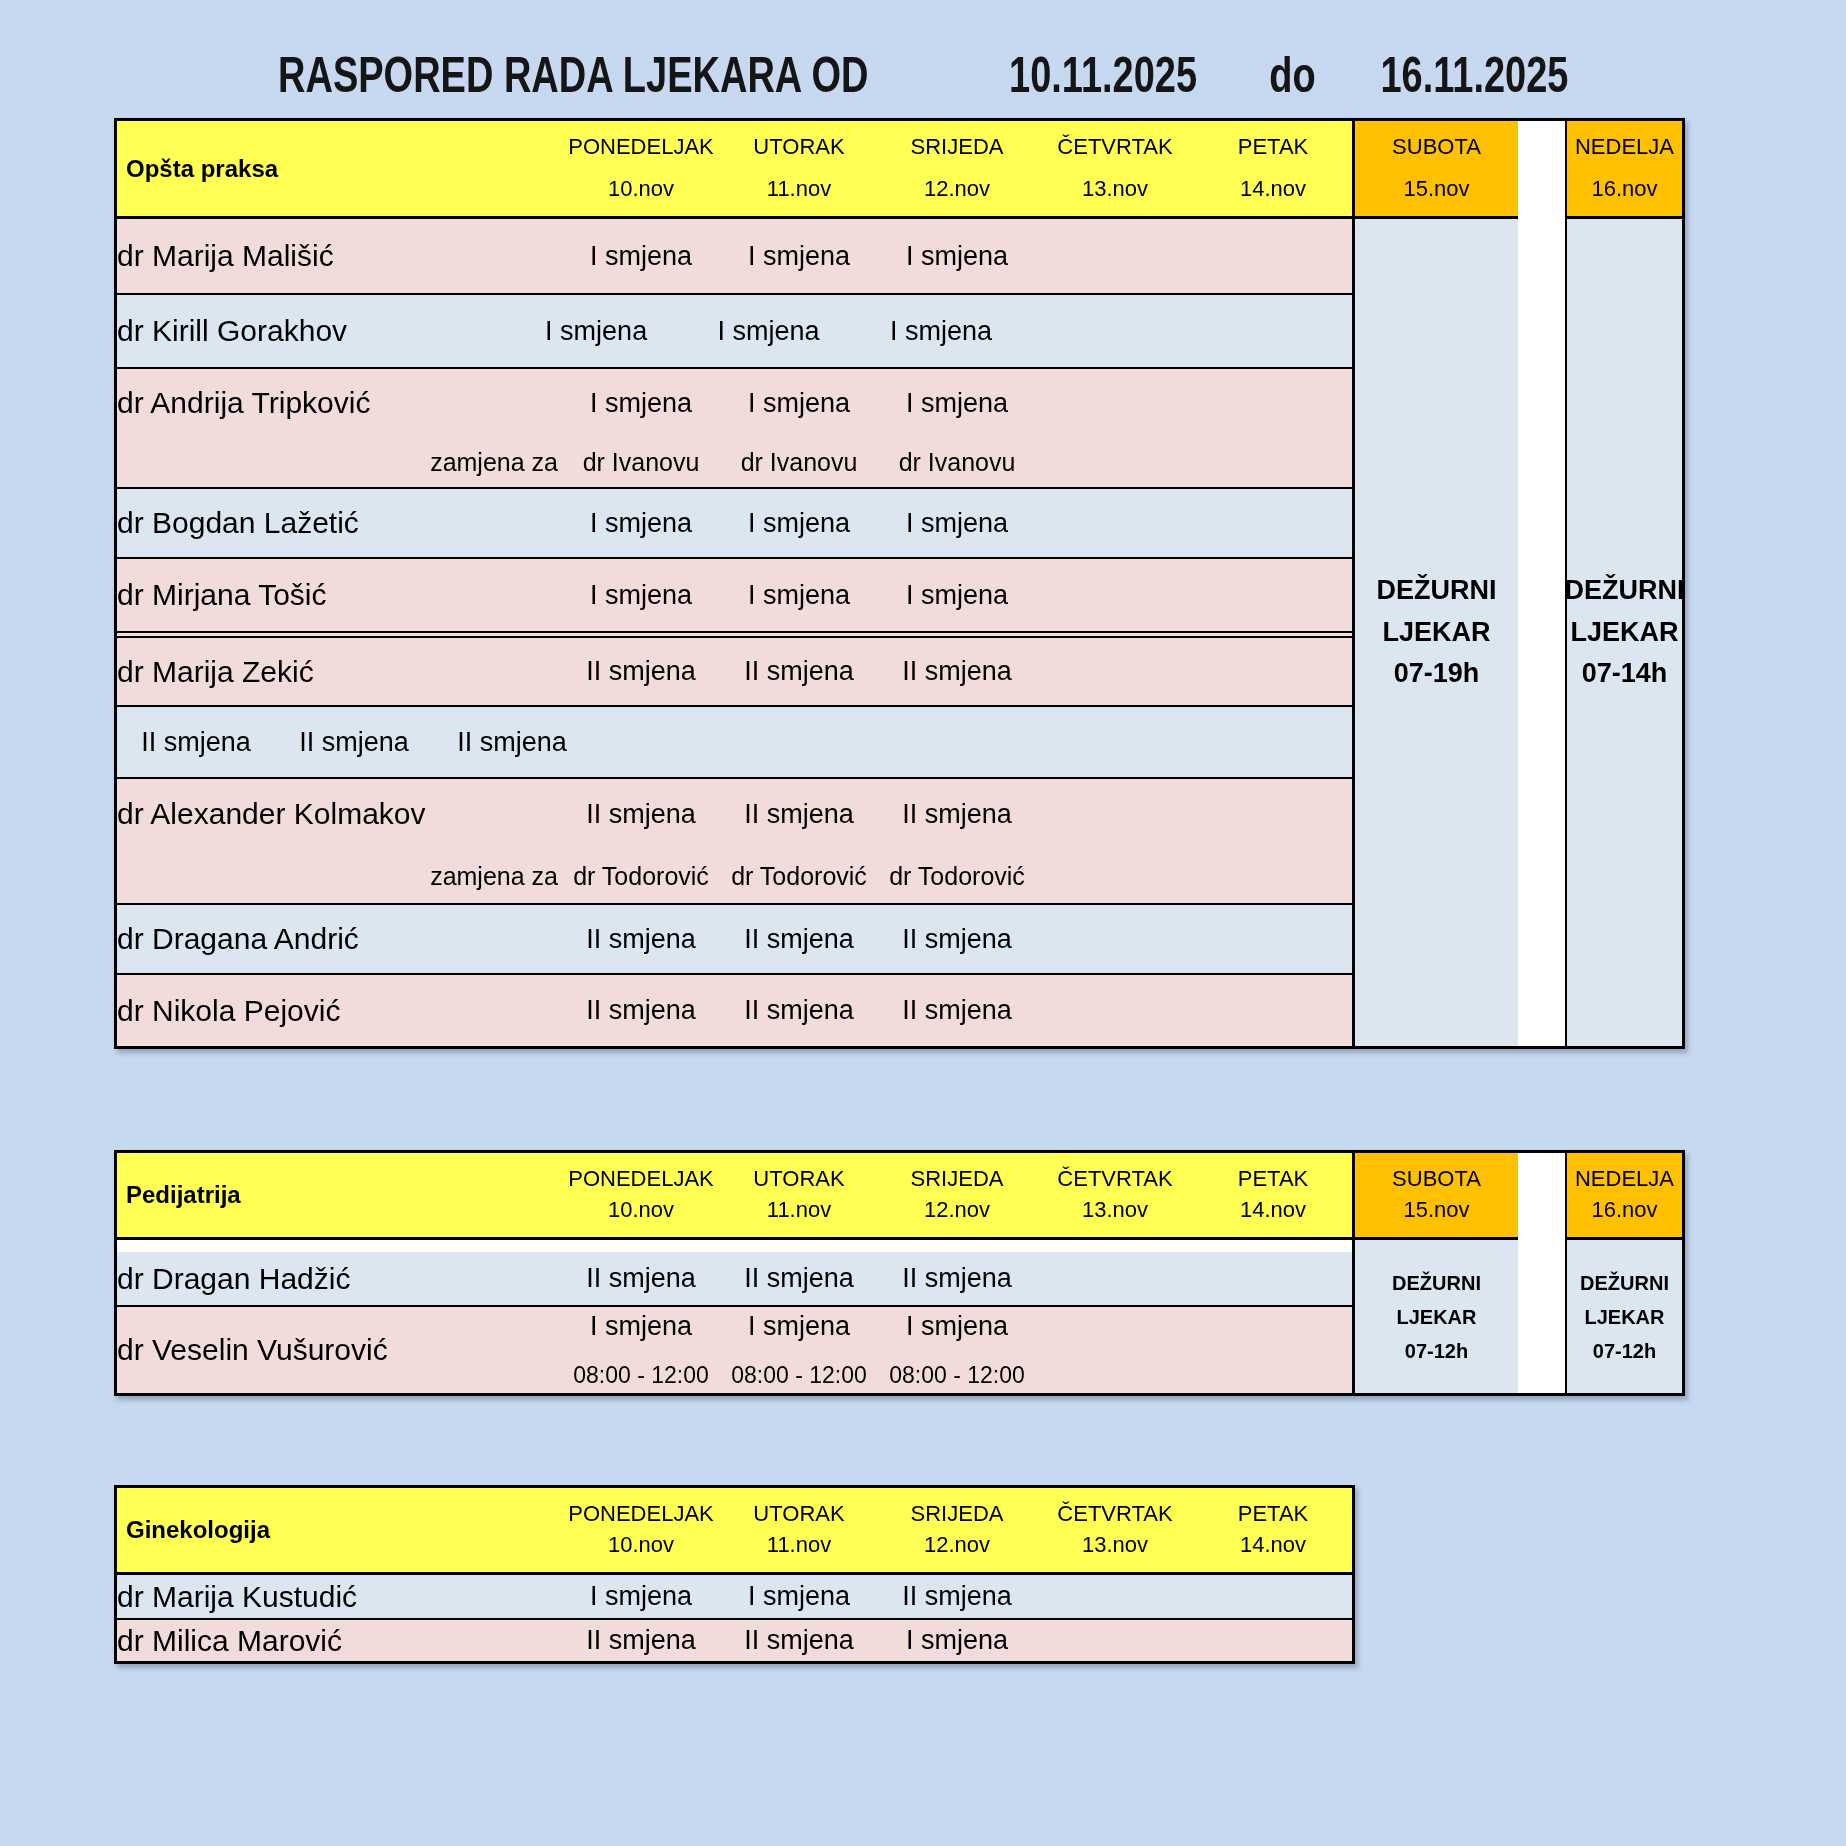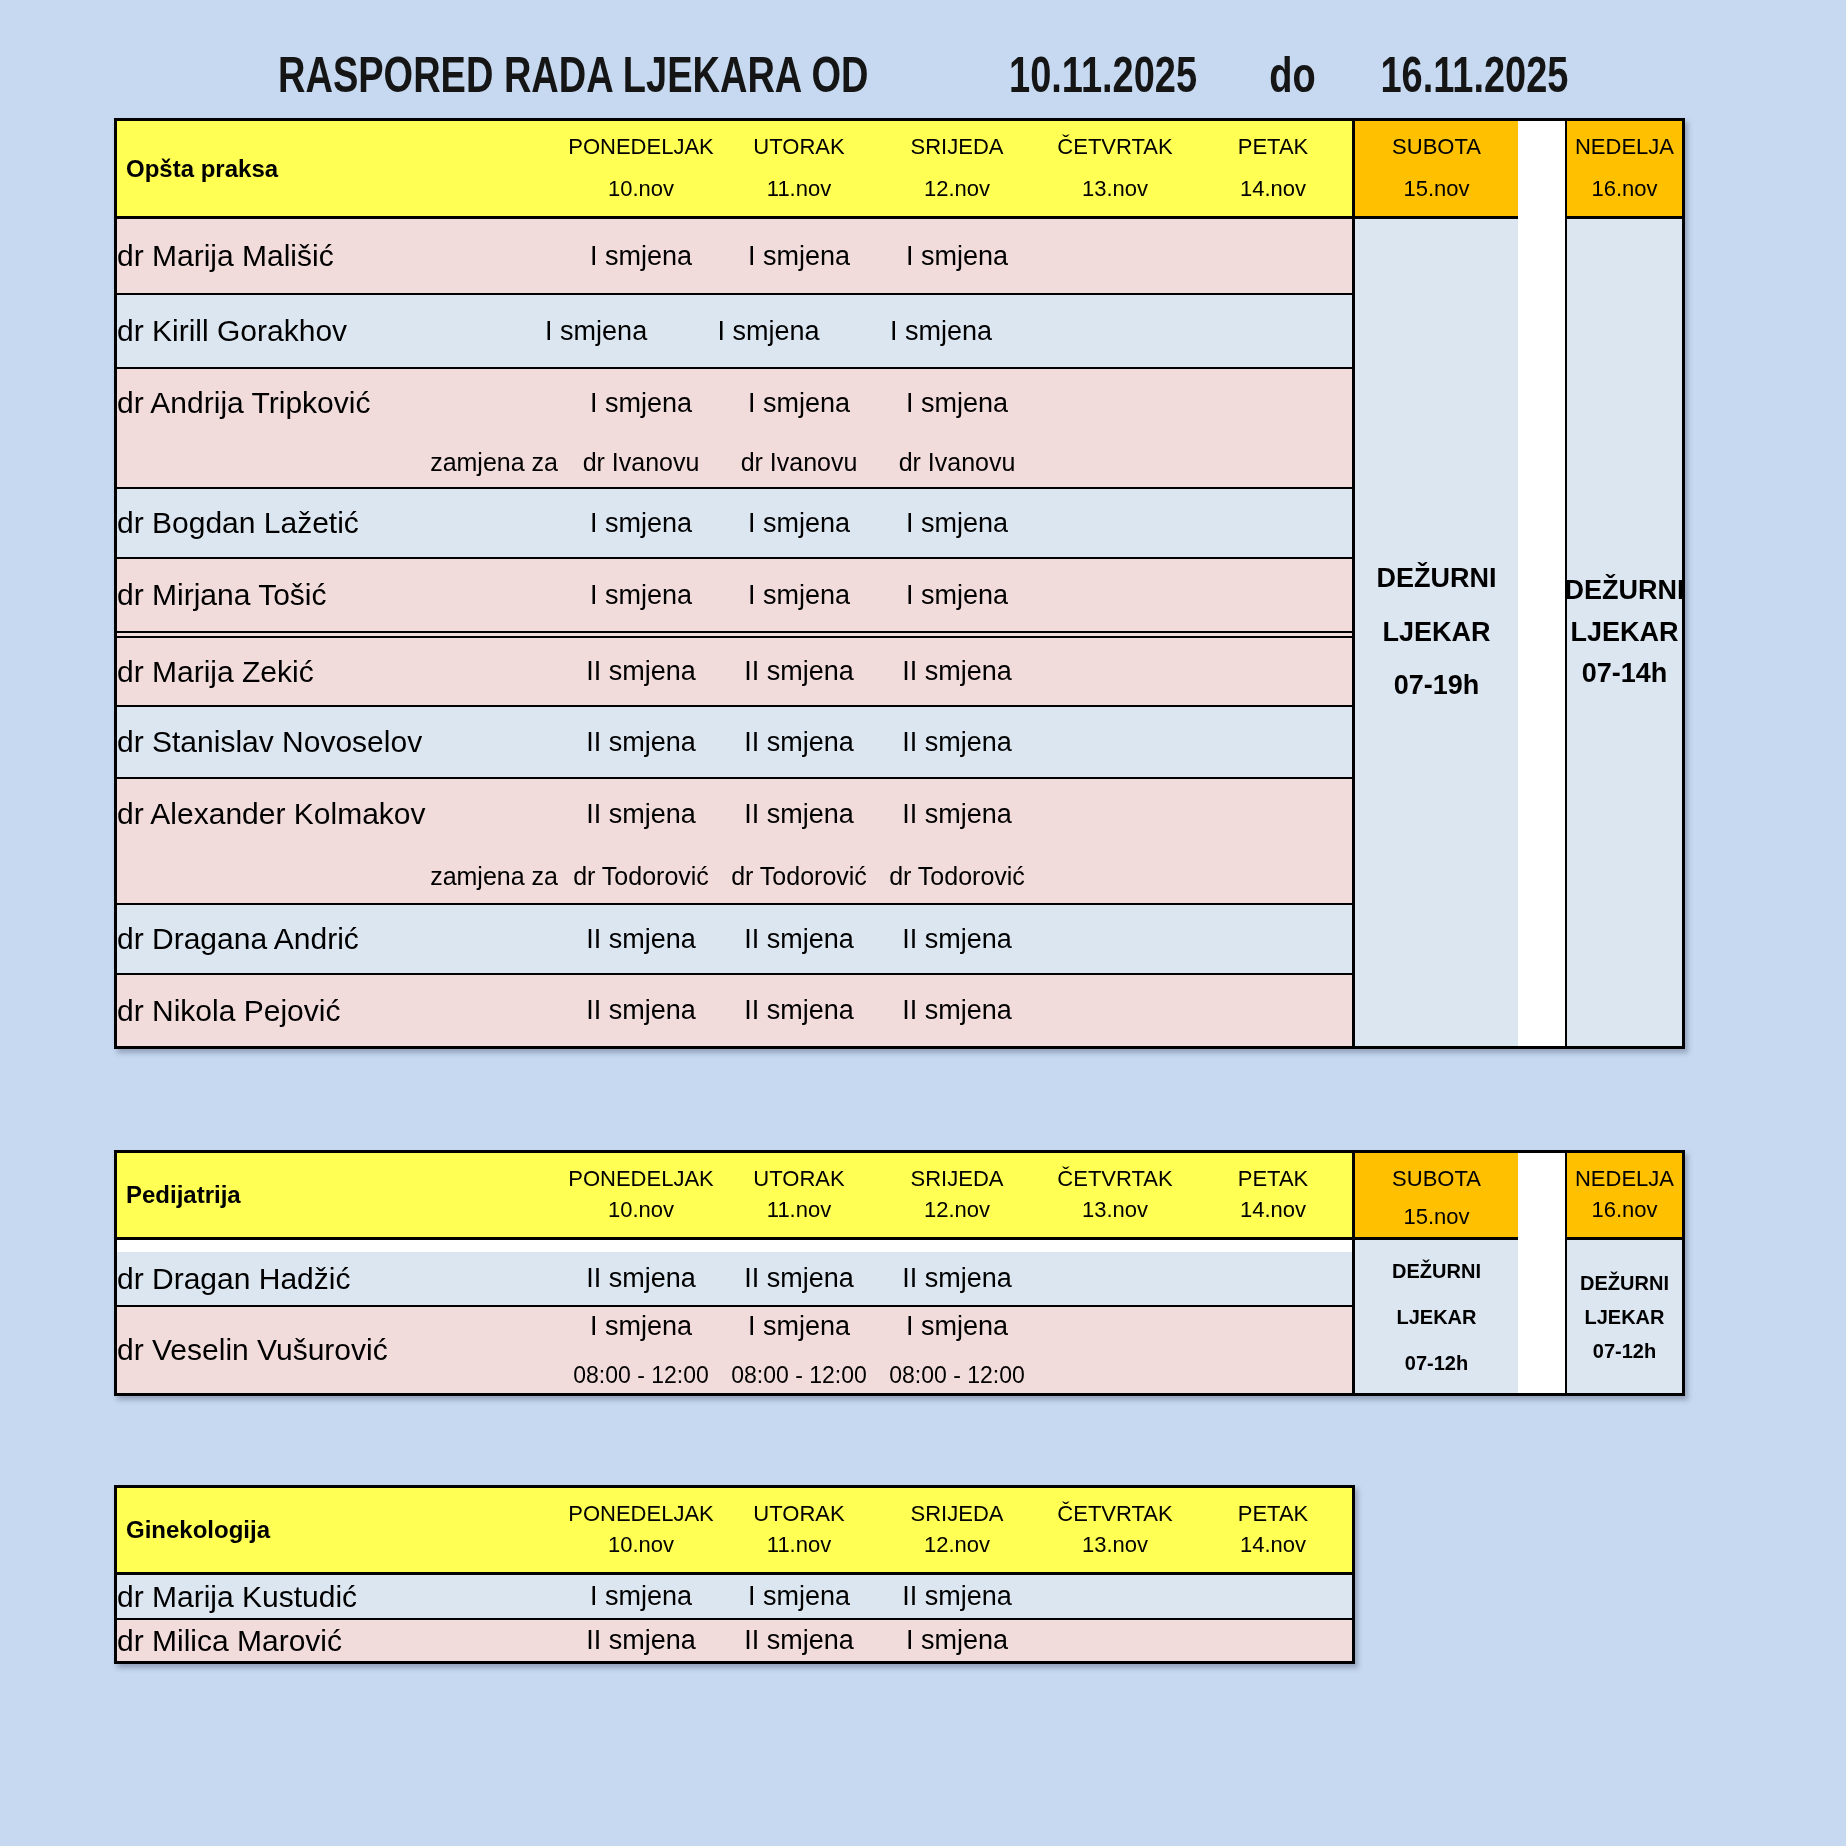--- a/index.html
+++ b/index.html
@@ -70,21 +70,21 @@
   }
   .hd.day {
     display: flex;
     flex-direction: column;
     justify-content: space-between;
     align-items: center;
     padding: 13px 0 14px 0;
     font-size: 22px;
   }
   .hd.wk { background: #ffc000; }
-  .satline { border-left: 3px solid #000; gap: 12px; }
+  .satline { border-left: 3px solid #000; }
   .sunline { border-left: 2px solid #000; margin-left: 47px; }
 
   
   .row {
     grid-column: 1 / span 6;
     display: flex;
     align-items: stretch;
   }
   .pink { background: #f2dcdb; }
   .blue { background: #dce6f1; }
@@ -230,21 +230,20 @@
   </div>
   <div class="row pink btd" style="grid-row:8;">
     <div class="nm">dr Marija Zekić</div>
     <div class="sh">II smjena</div>
     <div class="sh">II smjena</div>
     <div class="sh">II smjena</div>
     <div class="sh"></div>
     <div class="sh"></div>
   </div>
   <div class="row blue bt2" style="grid-row:9;">
-    <div class="nm">dr Stanislav Novoselov</div>
     <div class="sh">II smjena</div>
     <div class="sh">II smjena</div>
     <div class="sh">II smjena</div>
     <div class="sh"></div>
     <div class="sh"></div>
   </div>
   <div class="row pink bt2" style="grid-row:10;">
     <div class="nm">dr Alexander Kolmakov</div>
     <div class="sh">II smjena</div>
     <div class="sh">II smjena</div>

